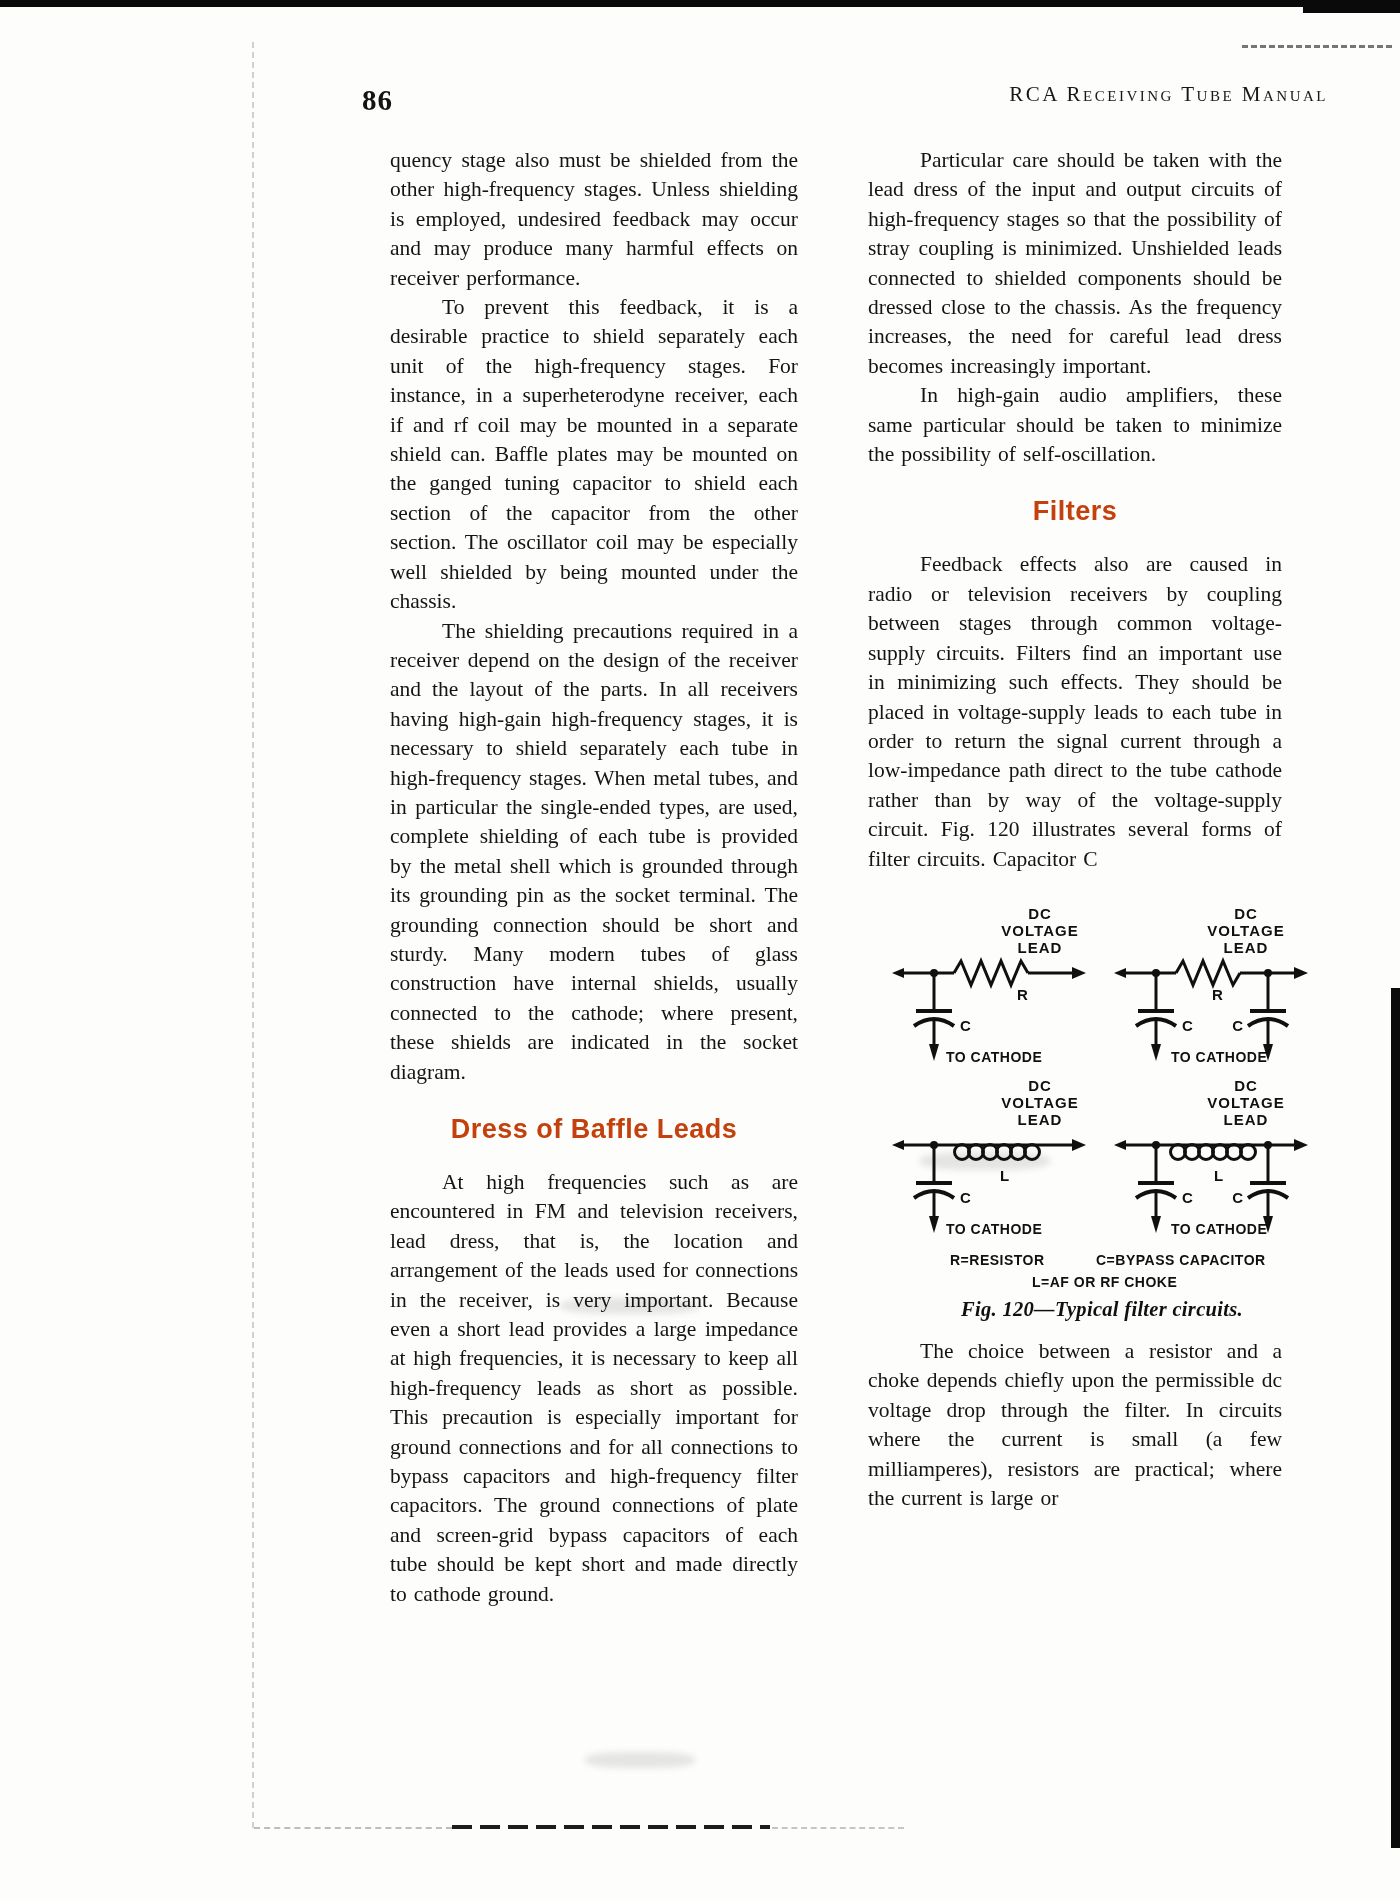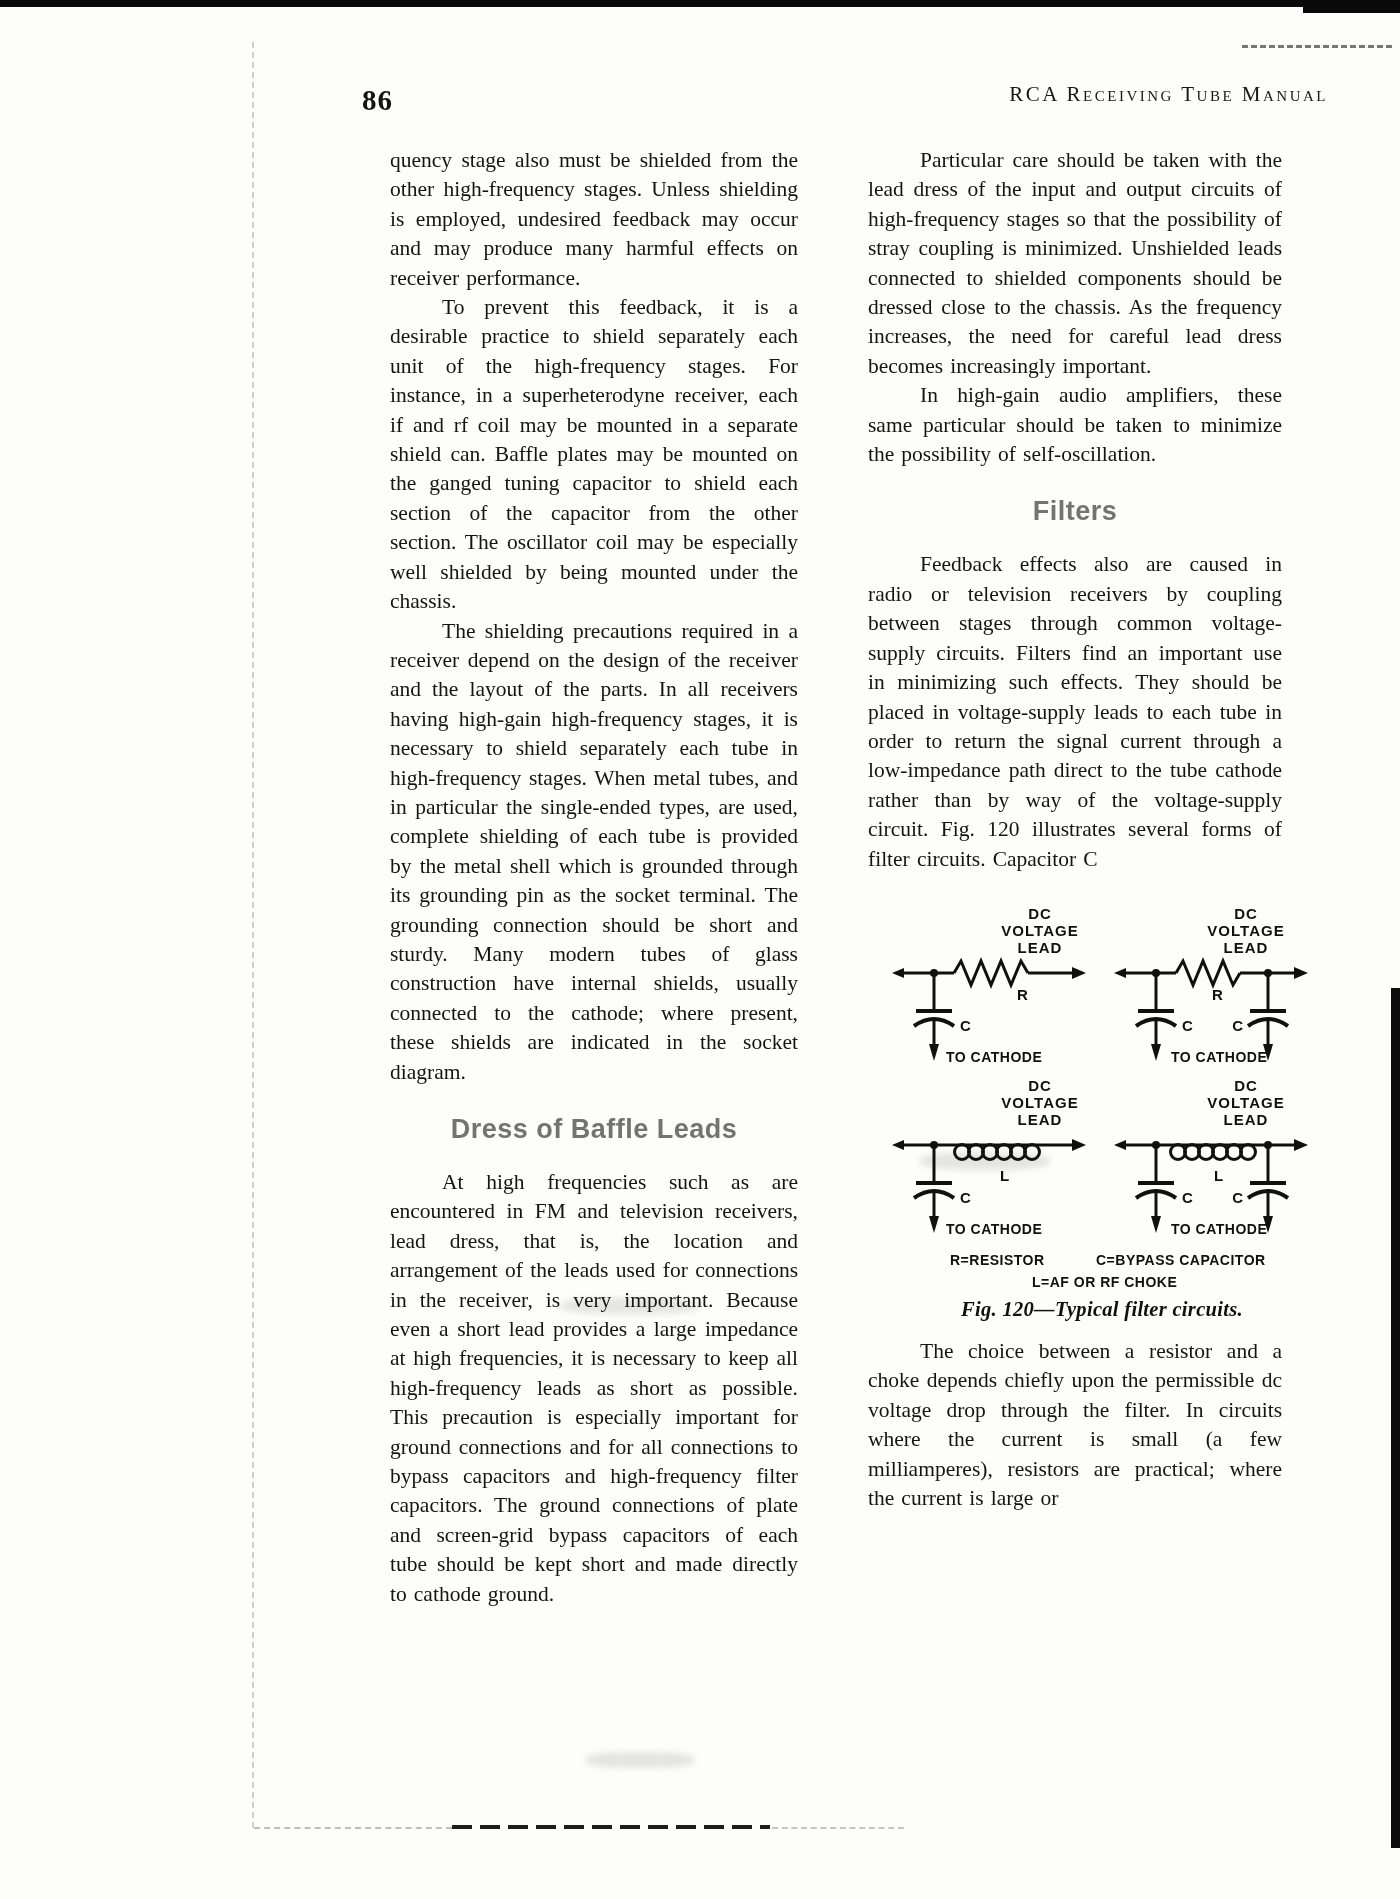--- a/index.html
+++ b/index.html
@@ -32,21 +32,21 @@
   .col{position:absolute;top:146px;}
   .col-left{left:362px;width:408px;margin-left:28px;}
   .col-right{left:868px;width:414px;}
   p.body{
     font-size:21.5px;line-height:29.4px;
     text-align:justify;margin:0;word-spacing:.08em;
   }
   p.indent{text-indent:52px;}
   .sec-heading{
     font-family:"Liberation Sans", sans-serif;font-weight:bold;
-    font-size:27px;text-align:center;margin:27px 0 23px;color:#737373;letter-spacing:.5px;
+    font-size:27px;text-align:center;margin:27px 0 23px;color:#c2410c;letter-spacing:.5px;
   }
   
   figure.circuit-figure{margin:29px 0 10px 22px;padding:0;width:424px;}
   .fig-label{font-family:"Liberation Sans",sans-serif;font-weight:bold;font-size:15px;letter-spacing:1px;fill:#101010;}
   .fig-label-small{font-family:"Liberation Sans",sans-serif;font-weight:bold;font-size:14px;letter-spacing:.5px;fill:#101010;}
   .fig-caption{
     font-family:"Liberation Serif",serif;font-style:italic;font-weight:bold;
     font-size:20.5px;fill:#101010;letter-spacing:.3px;
   }
   .wire{stroke:#101010;stroke-width:3;fill:none;}

